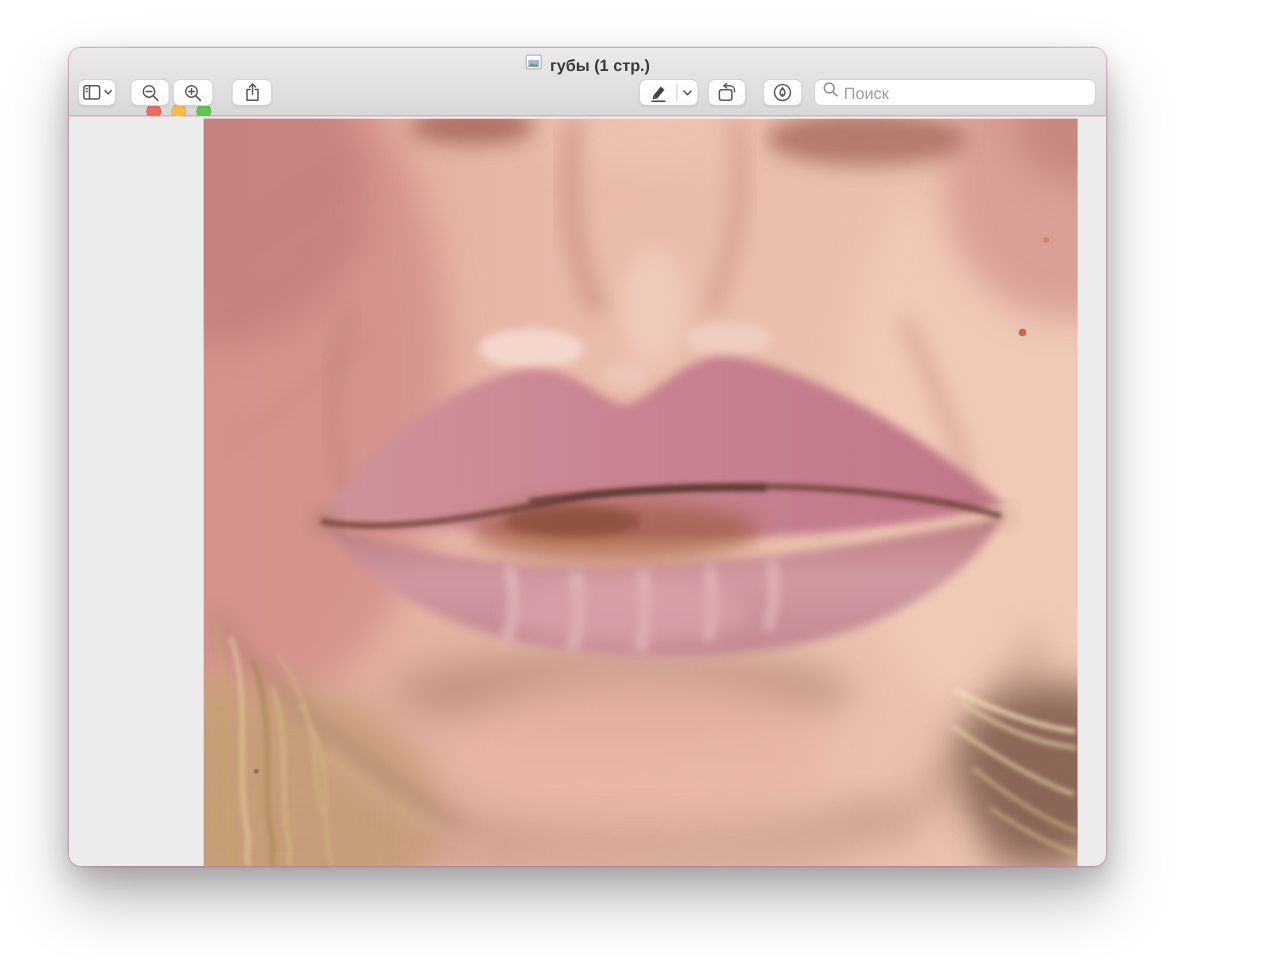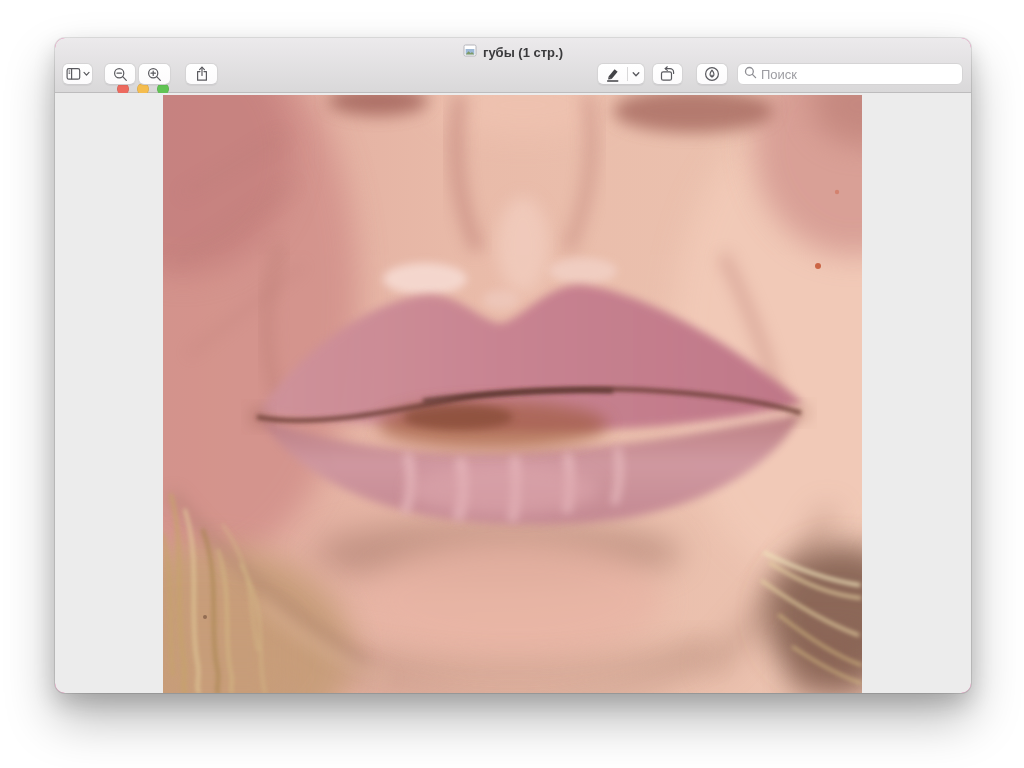--- a/index.html
+++ b/index.html
@@ -3,21 +3,21 @@
 <meta charset="utf-8">
 <style>
   html,body{margin:0;padding:0;}
   body{
     width:1024px;height:768px;overflow:hidden;
     background:#ffffff;
     font-family:"Liberation Sans",sans-serif;
     position:relative;
   }
   .window{
-    position:absolute;left:55px;top:38px;width:916px;height:655px;
+    position:absolute;left:55px;top:38px;width:830px;height:655px;
     border-radius:10px;background:#ec4899;overflow:hidden;
     box-shadow:0 0 0 1px rgba(0,0,0,0.10),0 26px 50px rgba(0,0,0,0.28),0 10px 22px rgba(0,0,0,0.16);
   }
   .header{
     position:absolute;left:0;right:0;top:0;height:54px;
     background:linear-gradient(#eceaec,#d9d8d9);
     border-bottom:1px solid #bdbcbd;
   }
   .traffic{position:absolute;left:62px;top:45px;display:flex;gap:8px;}
   .light{width:12px;height:12px;border-radius:50%;box-shadow:inset 0 0 0 0.5px rgba(0,0,0,0.15);}

